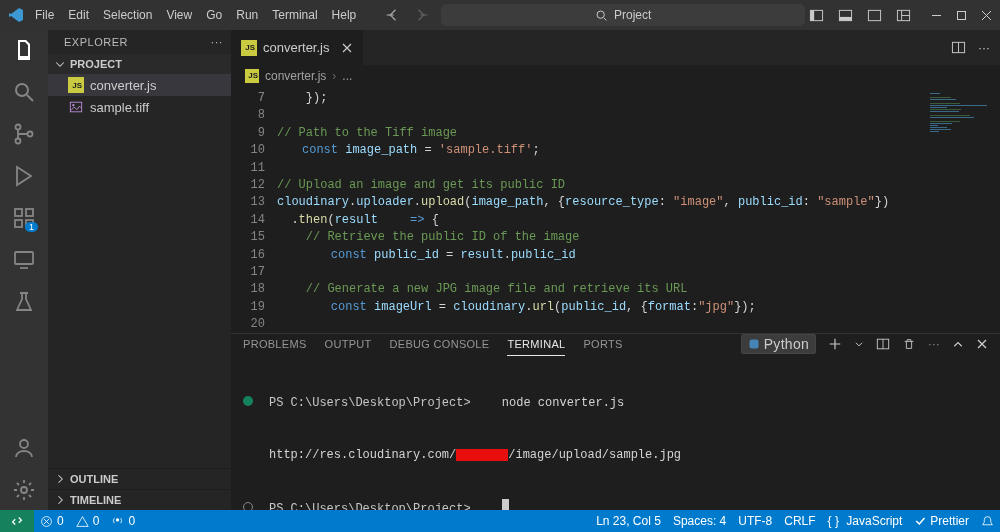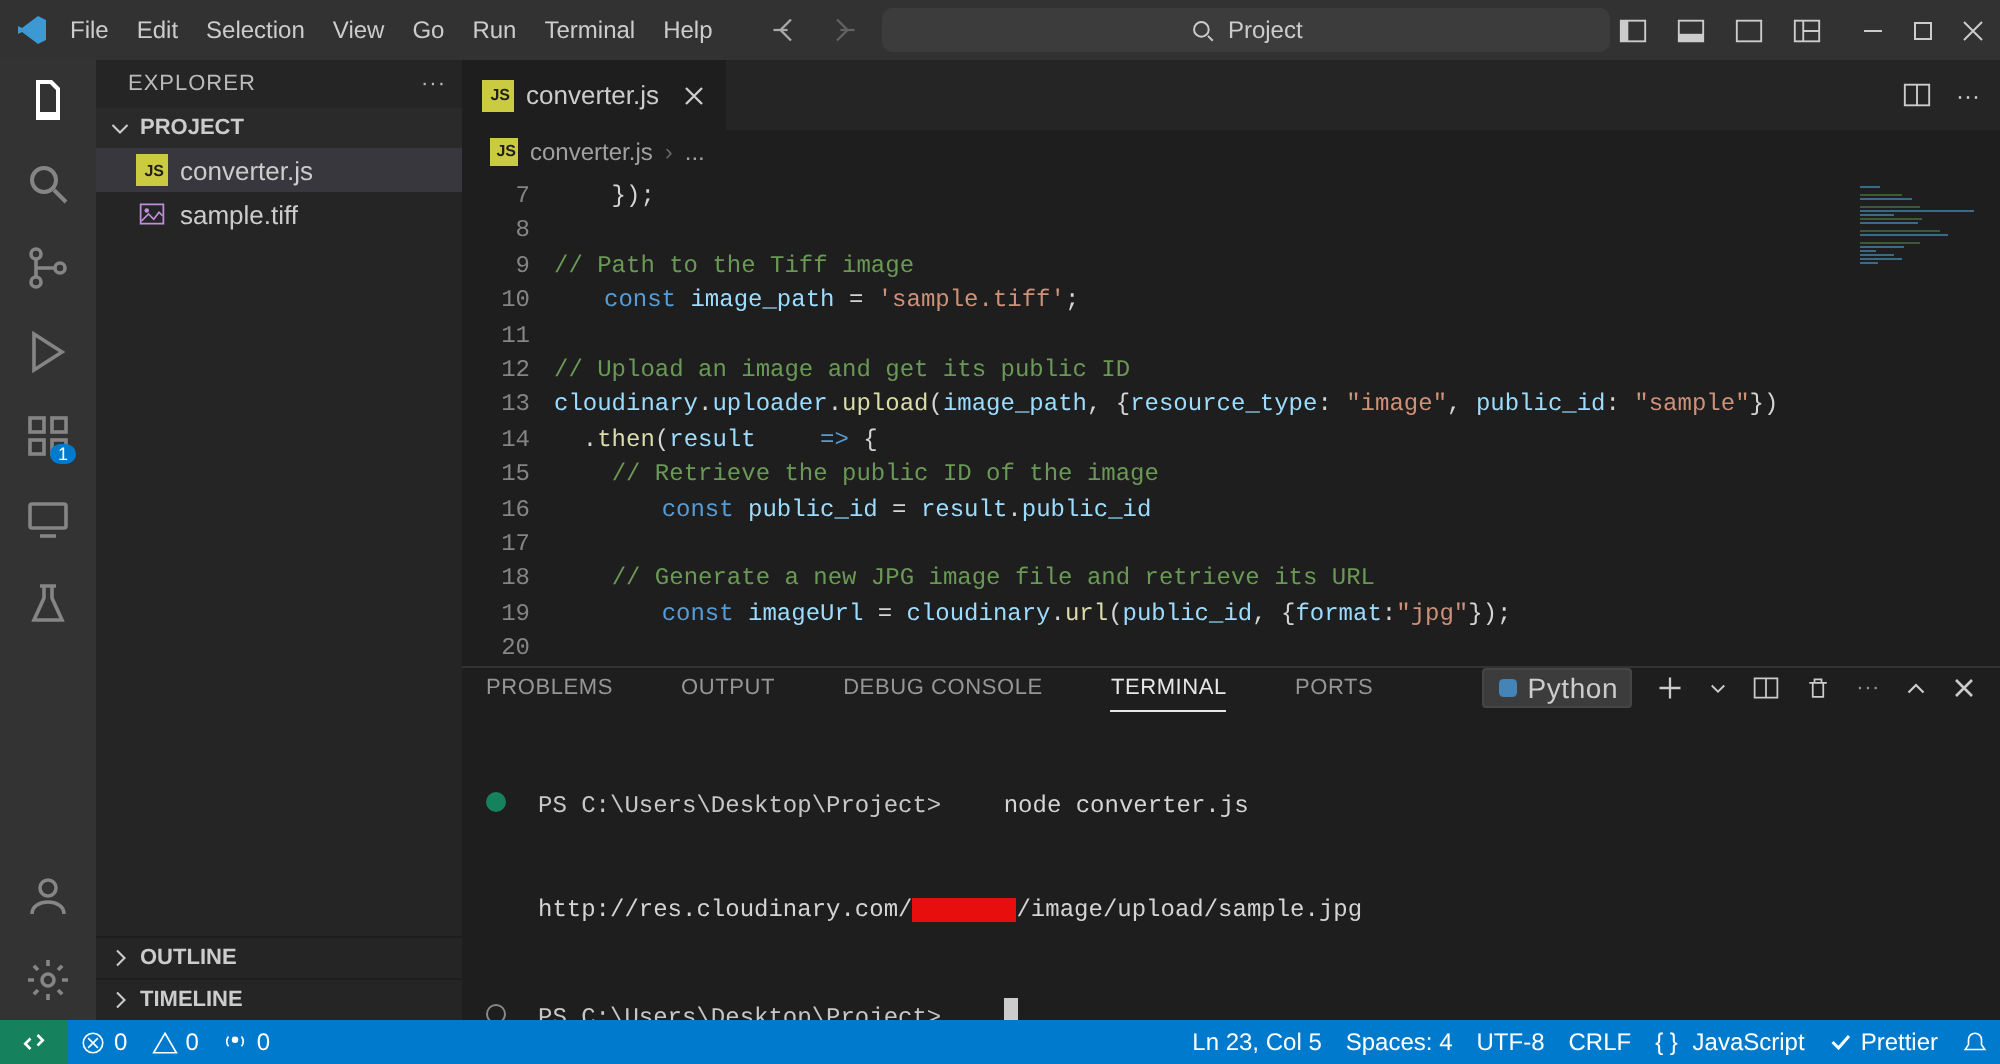--- a/index.html
+++ b/index.html
@@ -122,21 +122,21 @@
   .c-kw { color: #569CD6; margin-left: 25px; }
   .c-var { color: #9CDCFE; }
   .c-str { color: #CE9178; }
   .c-fn { color: #DCDCAA; }
   .c-punc { color: #d4d4d4; }
   .minimap { width: 75px; border-left: 1px solid #1e1e1e; position: relative; overflow: hidden; }
   .mm-line { position: absolute; width: 35px; height: 1px; background: #3a5a3a; }
 
   
   .panel { height: 177px; background: #1e1e1e; border-top: 1px solid #333; display: flex; flex-direction: column; flex-shrink: 0; }
-  .panel .ptabs { height: 30px; display: flex; align-items: center; gap: 34px; padding: 0 12px; font-size: 11px; letter-spacing: 0.3px; color: #969696; }
+  .panel .ptabs { height: 30px; display: flex; align-items: center; gap: 18px; padding: 0 12px; font-size: 11px; letter-spacing: 0.3px; color: #969696; }
   .ptabs .ptab.active { color: #e7e7e7; border-bottom: 1px solid #e7e7e7; padding-bottom: 5px; margin-bottom: -6px; }
   .ptabs .pright { margin-left: auto; display: flex; align-items: center; gap: 12px; }
   .ptabs .pyselect { border: 1px solid #454545; border-radius: 2px; padding: 1px 6px; font-size: 14px; display: flex; align-items: center; gap: 4px; color: #cccccc; background: #3c3c3c; }
   .termbody { flex: 1; font-family: Consolas,"Courier New",monospace; font-size: 12px; padding: 4px 12px; line-height: 1.45; white-space: pre; }
   .termrow { display: flex; align-items: baseline; gap: 12px; }
   .circle { width: 10px; height: 10px; border-radius: 50%; margin-right: 4px; margin-top: 3px; flex-shrink:0; }
   .circ-green { background: #16825d; }
   .circ-empty { border: 1px solid #888; }
   .promptpath { color: #c7c7c7; }
   .termcmd { color: #d4d4d4; }

